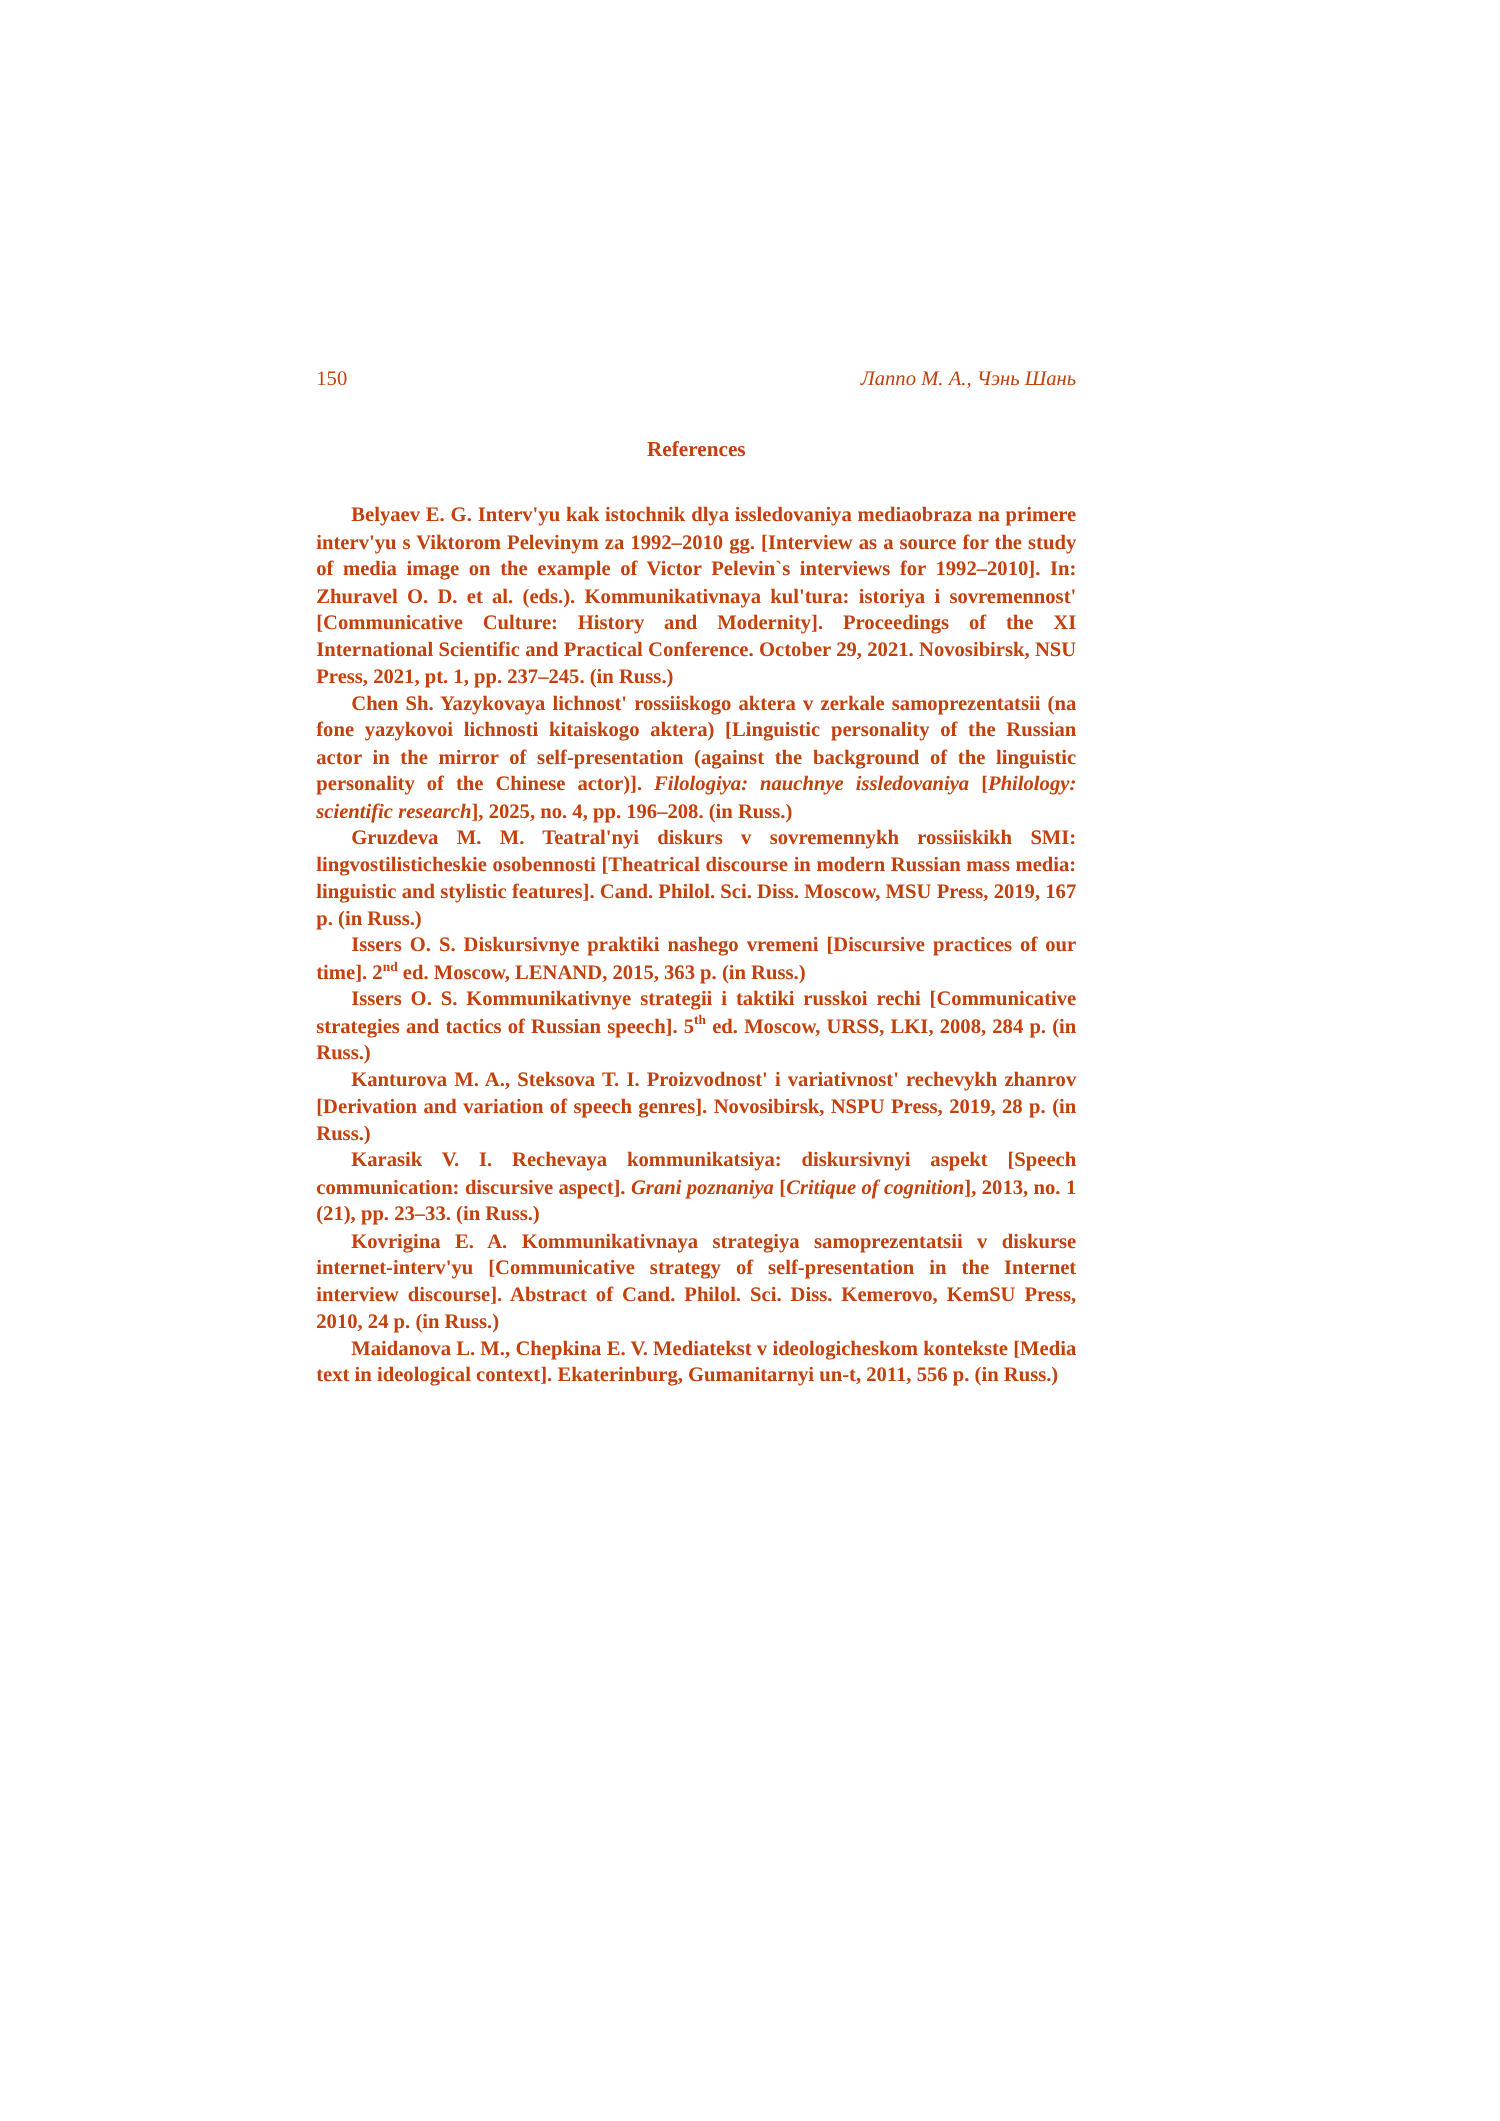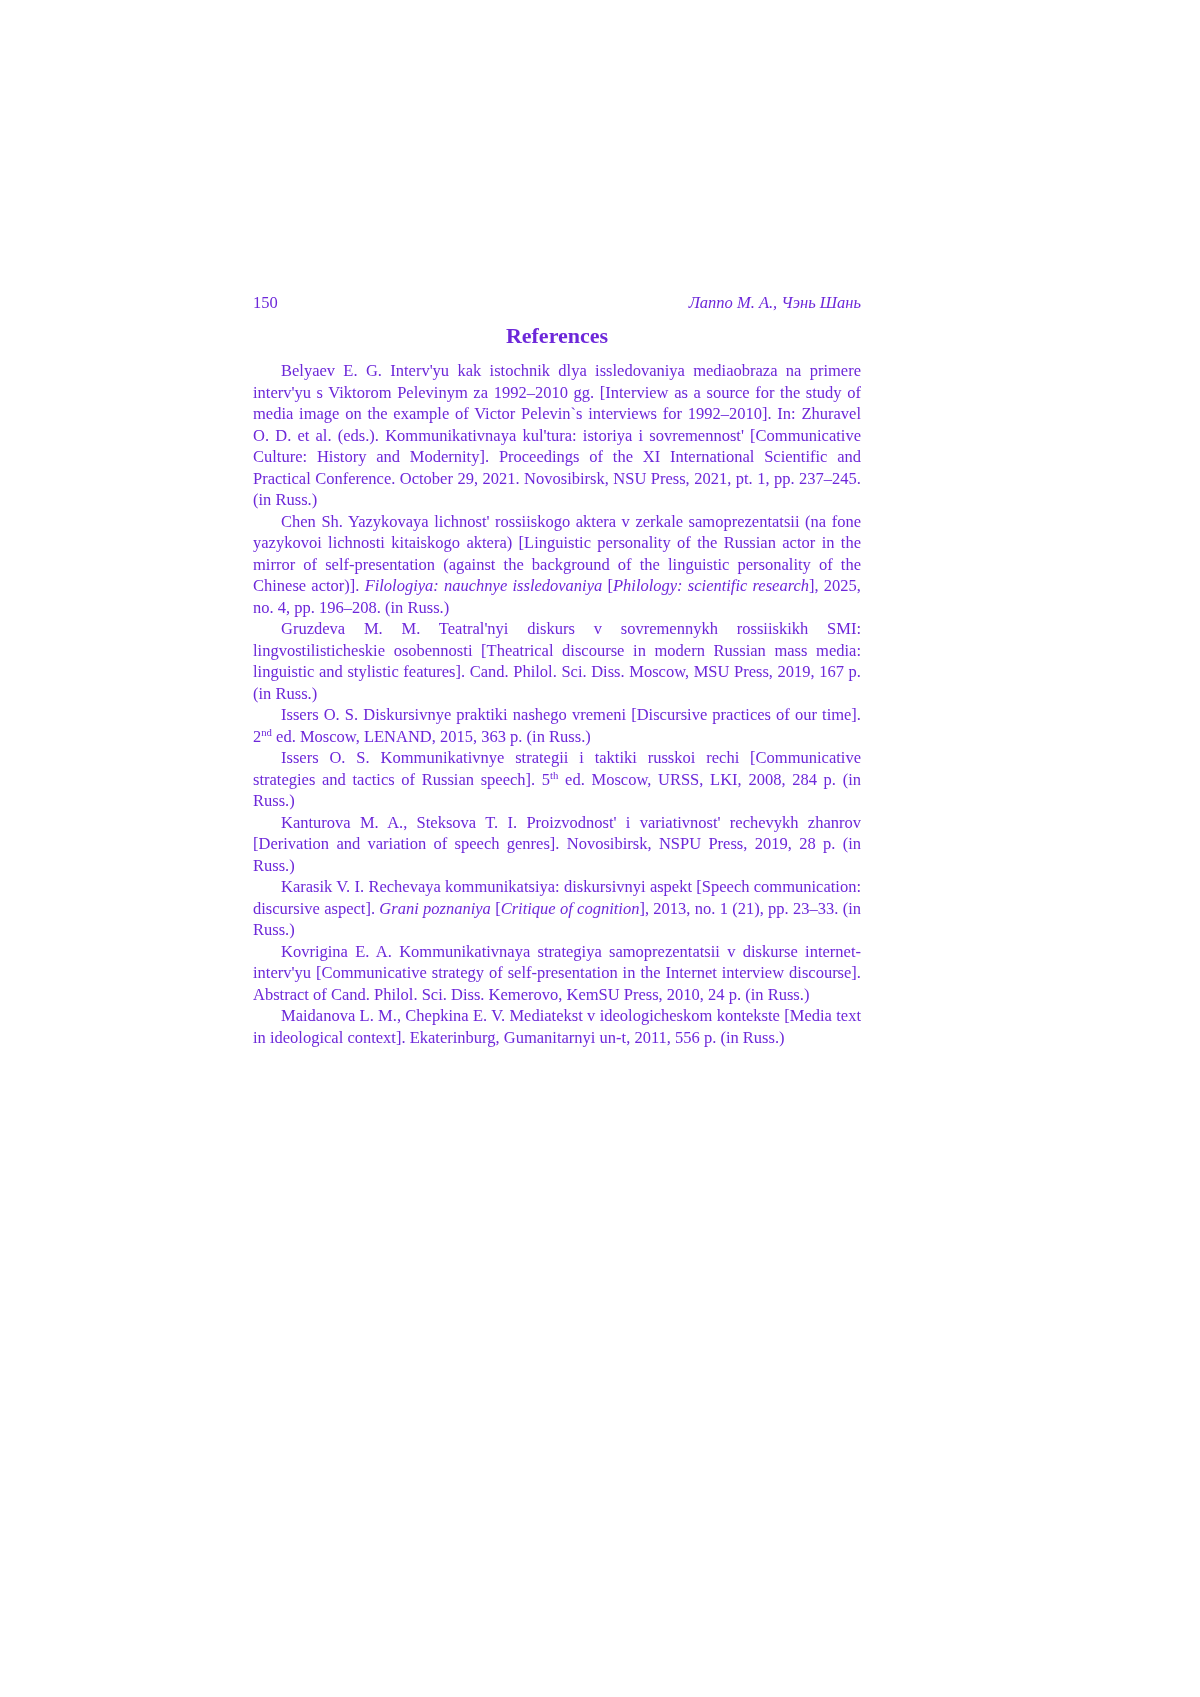--- a/index.html
+++ b/index.html
@@ -5,21 +5,21 @@
   html, body {
     margin: 0;
     padding: 0;
     background: #ffffff;
   }
   .page {
     position: relative;
     width: 1200px;
     height: 1697px;
     background: #ffffff;
-    color: #6d28d9;
+    color: #c2410c;
     font-family: "Liberation Serif", "DejaVu Serif", serif;
     overflow: hidden;
   }
   .content {
     position: absolute;
     left: 253px;
     top: 292px;
     width: 608px;
   }
   .header-row {
@@ -28,26 +28,27 @@
     align-items: baseline;
     font-size: 16.5px;
     line-height: 21px;
   }
   .running-head {
     font-style: italic;
   }
   .section-title {
     text-align: center;
     font-weight: bold;
-    font-size: 22px;
+    font-size: 17px;
     line-height: 21px;
-    margin-top: 12px;
+    margin-top: 36px;
   }
   .refs {
-    margin-top: 14px;
+    margin-top: 31px;
+    font-weight: bold;
   }
   .ref {
     margin: 0;
     text-align: justify;
     text-indent: 28px;
     font-size: 16.5px;
     line-height: 21.5px;
   }
   .it { font-style: italic; }
   .sup {

